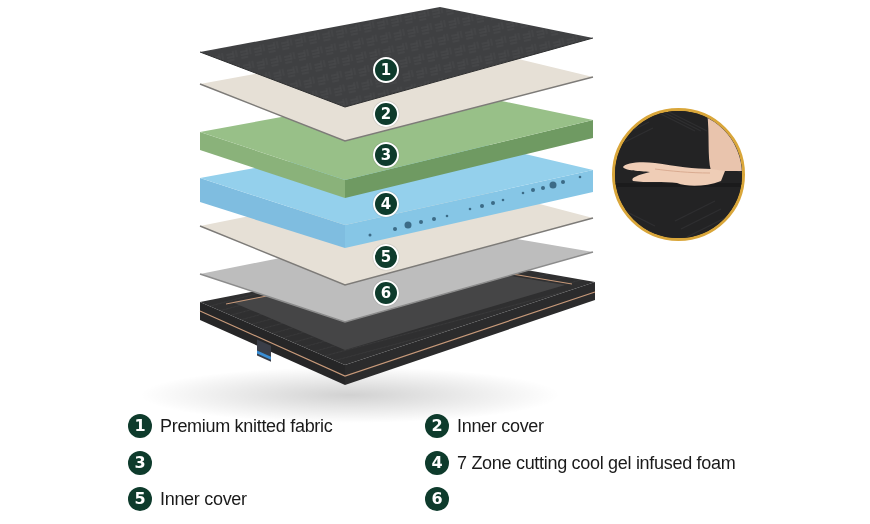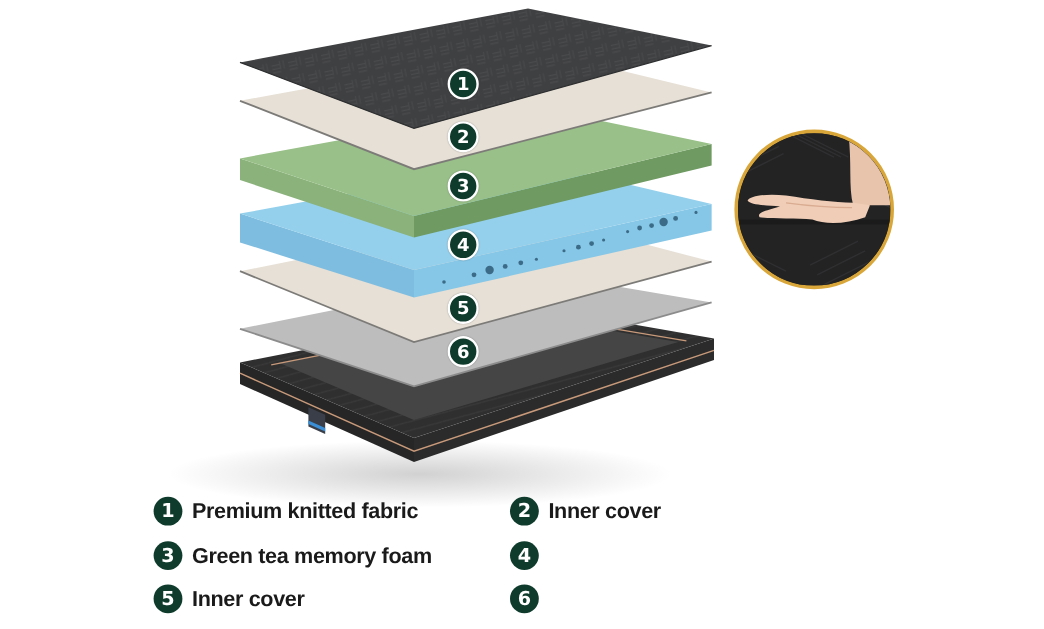--- a/index.html
+++ b/index.html
@@ -2,21 +2,21 @@
 <html><head>
 <meta charset="utf-8">
 <style>
   html, body { margin:0; padding:0; background:#ffffff; }
   body { width:870px; height:524px; position:relative; overflow:hidden; font-family:"Liberation Sans", sans-serif; }
   #art { position:absolute; left:0; top:0; width:870px; height:524px; }
   .badge { position:absolute; width:22px; height:22px; border-radius:50%; background:#0e3b2c; border:2px solid #ffffff; color:#ffffff; font-weight:bold; font-size:15px; line-height:22px; text-align:center; font-family:"DejaVu Sans", sans-serif; box-shadow:0 0 1px rgba(0,0,0,.4); }
   .inset { position:absolute; left:612px; top:108px; width:127px; height:127px; border-radius:50%; border:3px solid #d9a63a; overflow:hidden; background:#1f1f1f; }
   .legend-item { position:absolute; display:flex; align-items:center; height:28px; }
   .legend-num { width:24px; height:24px; border-radius:50%; background:#0e3b2c; color:#fff; font-weight:bold; font-size:16px; line-height:24px; text-align:center; font-family:"DejaVu Sans", sans-serif; margin-right:8px; }
-  .legend-text { font-size:18px; color:#1a1a1a; letter-spacing:-0.3px; font-family:"Liberation Sans", sans-serif;font-weight:bold; }
+  .legend-text { font-size:18px; color:#1a1a1a; letter-spacing:-0.3px; font-family:"Liberation Sans", sans-serif; }
 </style>
 </head>
 <body>
 
 <svg id="art" viewBox="0 0 870 524" xmlns="http://www.w3.org/2000/svg">
   <defs>
     <pattern id="knit" width="14" height="14" patternUnits="userSpaceOnUse" patternTransform="rotate(-12)">
       <rect width="14" height="14" fill="#3f4042"></rect>
       <path d="M0 3h7M0 6h7M0 9h7" stroke="#4a4b4d" stroke-width="1"></path>
       <path d="M7 0v7M10 0v7" stroke="#48494b" stroke-width="1"></path>
@@ -120,24 +120,24 @@
 <div class="legend-item" style="left:128px;top:412px;">
   <span class="legend-num">1</span>
   <span class="legend-text">Premium knitted fabric</span>
 </div>
 <div class="legend-item" style="left:425px;top:412px;">
   <span class="legend-num">2</span>
   <span class="legend-text">Inner cover</span>
 </div>
 <div class="legend-item" style="left:128px;top:449px;">
   <span class="legend-num">3</span>
-  <span class="legend-text">Green tea memory foam</span>
 </div>
 <div class="legend-item" style="left:425px;top:449px;">
   <span class="legend-num">4</span>
+  <span class="legend-text">7 Zone cutting cool gel infused foam</span>
 </div>
 <div class="legend-item" style="left:128px;top:485px;">
   <span class="legend-num">5</span>
   <span class="legend-text">Inner cover</span>
 </div>
 <div class="legend-item" style="left:425px;top:485px;">
   <span class="legend-num">6</span>
 </div>
 
 </body></html>

